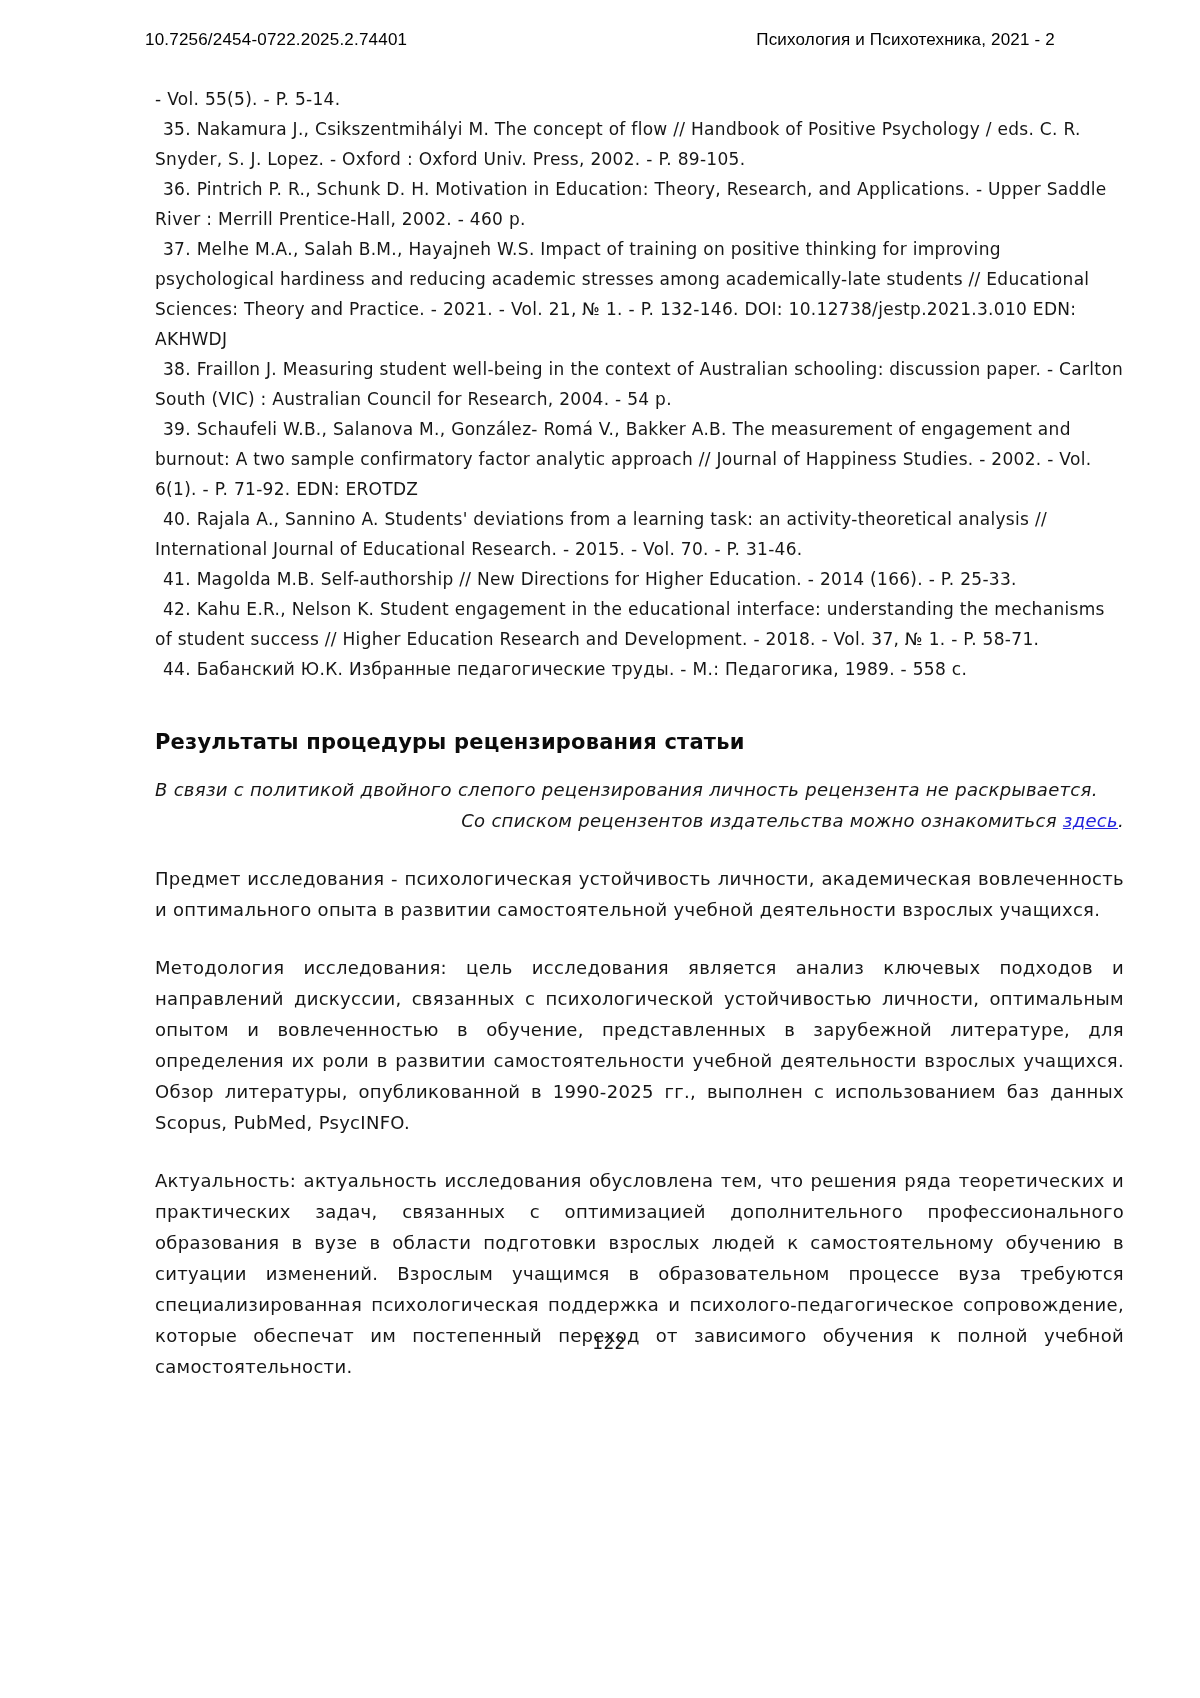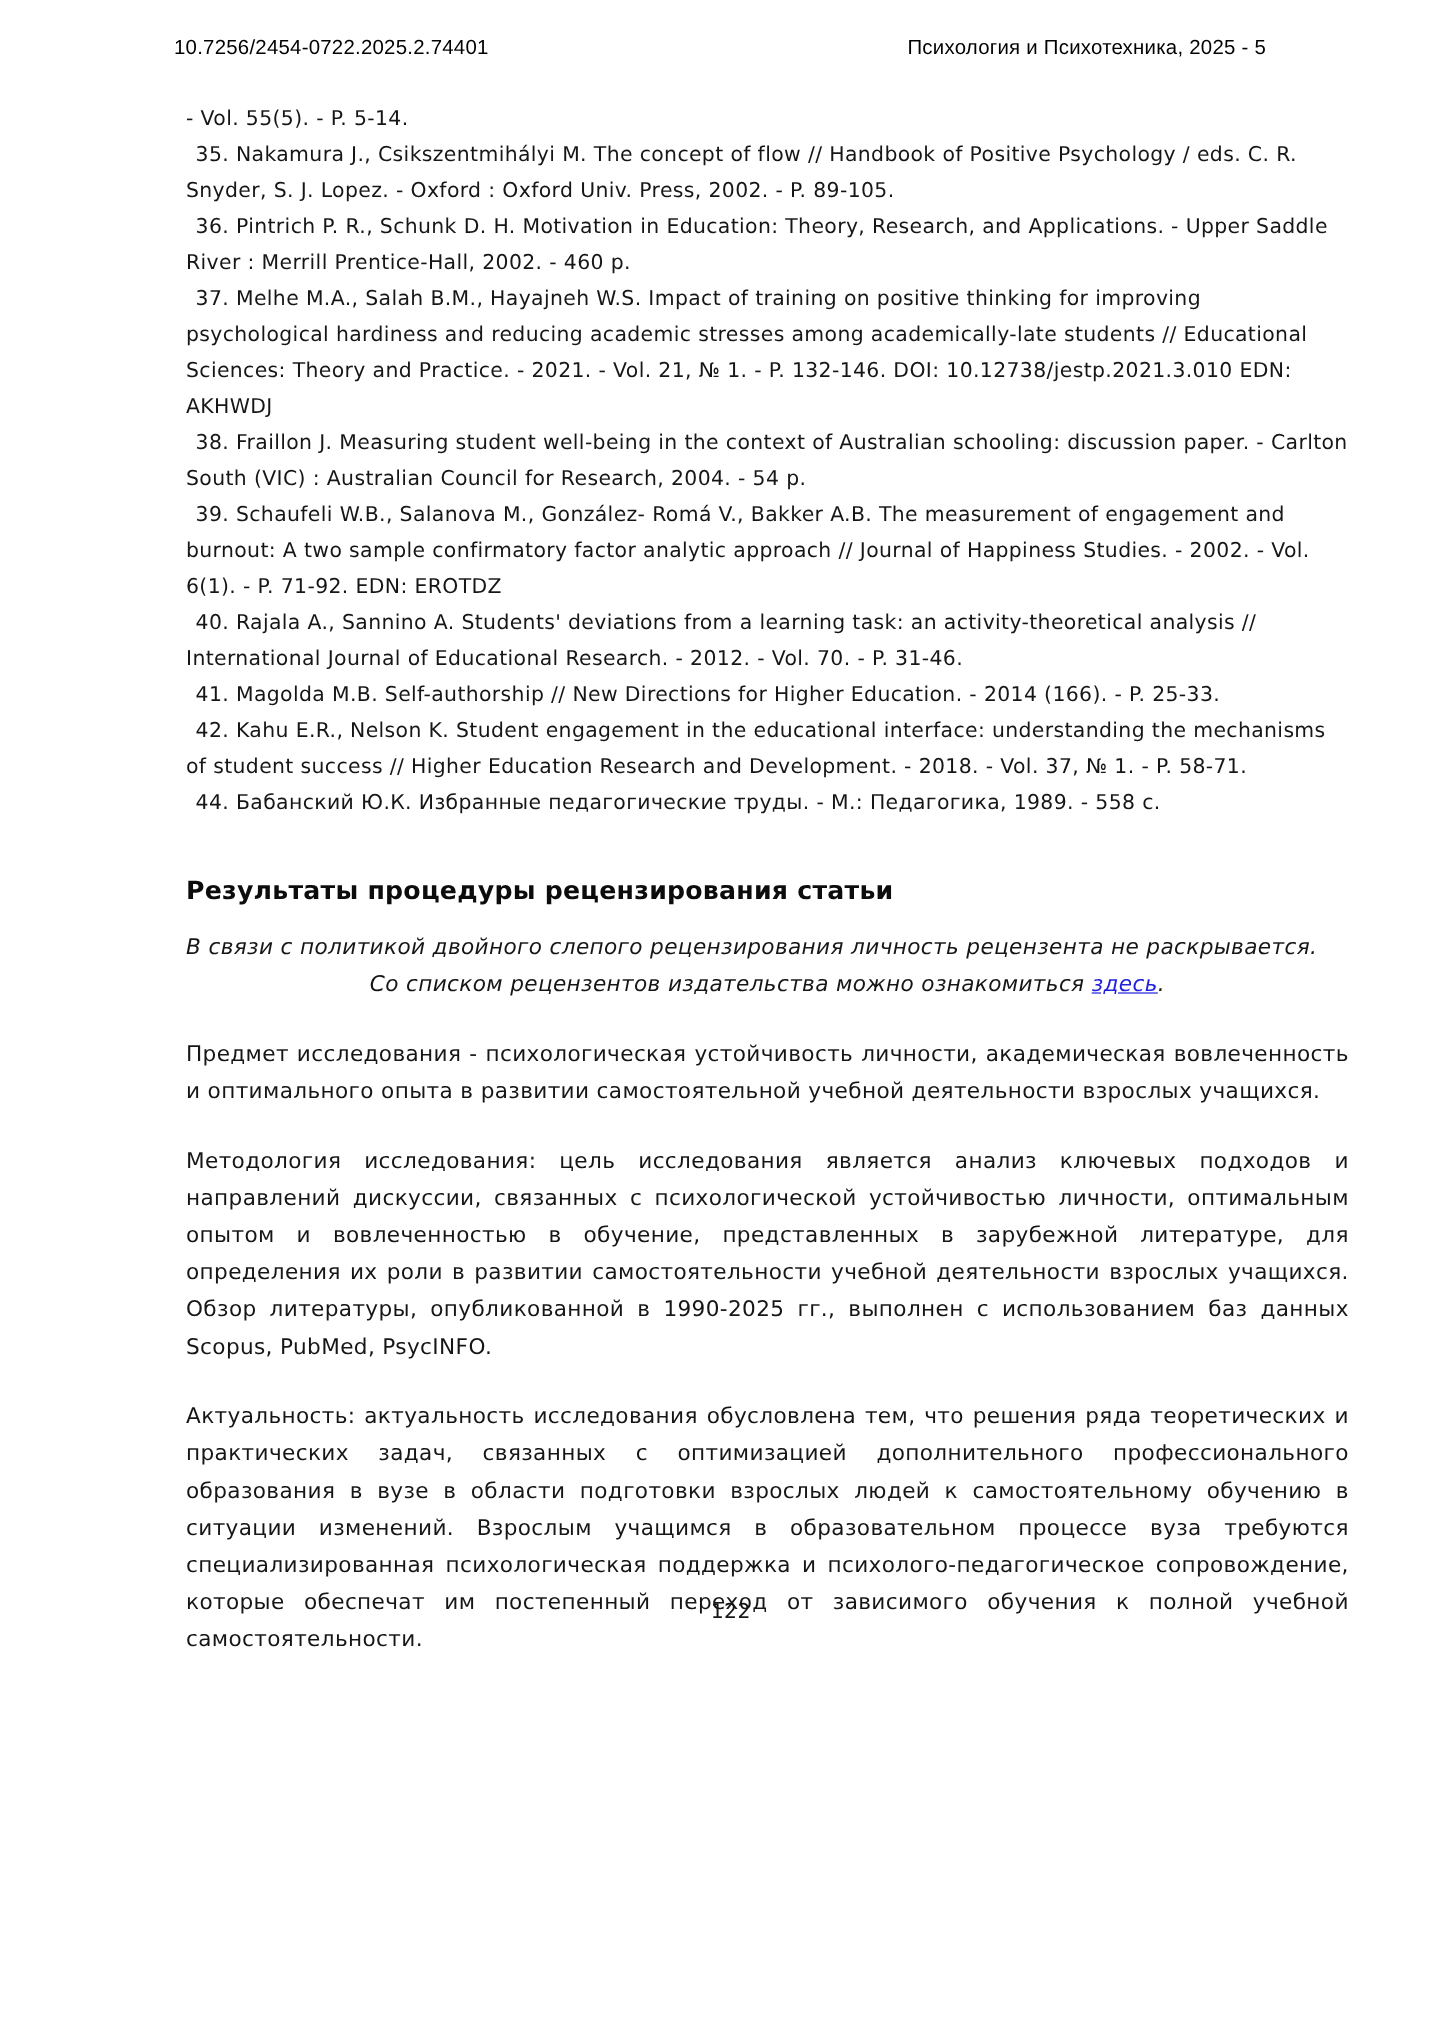--- a/index.html
+++ b/index.html
@@ -59,21 +59,21 @@
     letter-spacing: 0.3px;
     text-align: justify;
   }
   .para.tight {
     margin-top: 0;
   }
   .italic {
     font-style: italic;
   }
   .link-line {
-    text-align: center;
+    text-align: right;
   }
   a.reviewers-link {
     color: #2222dd;
     text-decoration: underline;
   }
   .page-footer {
     position: absolute;
     left: 18px;
     right: 0;
     bottom: 32px;
@@ -83,33 +83,33 @@
     letter-spacing: 0.3px;
   }
 </style>
 </head>
 <body>
 
 <div class="page">
 
   <header class="page-header">
     <span>10.7256/2454-0722.2025.2.74401</span>
-    <span>Психология и Психотехника, 2025 - 5</span>
+    <span>Психология и Психотехника, 2021 - 2</span>
   </header>
 
   <main class="content">
 
     <section class="references">
       <p class="continuation">- Vol. 55(5). - P. 5-14.</p>
       <p>35. Nakamura J., Csikszentmihályi M. The concept of flow // Handbook of Positive Psychology / eds. C. R. Snyder, S. J. Lopez. - Oxford : Oxford Univ. Press, 2002. - P. 89-105.</p>
       <p>36. Pintrich P. R., Schunk D. H. Motivation in Education: Theory, Research, and Applications. - Upper Saddle River : Merrill Prentice-Hall, 2002. - 460 p.</p>
       <p>37. Melhe M.A., Salah B.M., Hayajneh W.S. Impact of training on positive thinking for improving psychological hardiness and reducing academic stresses among academically-late students // Educational Sciences: Theory and Practice. - 2021. - Vol. 21, № 1. - P. 132-146. DOI: 10.12738/jestp.2021.3.010 EDN: AKHWDJ</p>
       <p>38. Fraillon J. Measuring student well-being in the context of Australian schooling: discussion paper. - Carlton South (VIC) : Australian Council for Research, 2004. - 54 p.</p>
       <p>39. Schaufeli W.B., Salanova M., González- Romá V., Bakker A.B. The measurement of engagement and burnout: A two sample confirmatory factor analytic approach // Journal of Happiness Studies. - 2002. - Vol. 6(1). - P. 71-92. EDN: EROTDZ</p>
-      <p>40. Rajala A., Sannino A. Students' deviations from a learning task: an activity-theoretical analysis // International Journal of Educational Research. - 2012. - Vol. 70. - P. 31-46.</p>
+      <p>40. Rajala A., Sannino A. Students' deviations from a learning task: an activity-theoretical analysis // International Journal of Educational Research. - 2015. - Vol. 70. - P. 31-46.</p>
       <p>41. Magolda M.B. Self-authorship // New Directions for Higher Education. - 2014 (166). - P. 25-33.</p>
       <p>42. Kahu E.R., Nelson K. Student engagement in the educational interface: understanding the mechanisms of student success // Higher Education Research and Development. - 2018. - Vol. 37, № 1. - P. 58-71.</p>
       <p>44. Бабанский Ю.К. Избранные педагогические труды. - М.: Педагогика, 1989. - 558 с.</p>
     </section>
 
     <h2 class="review-heading">Результаты процедуры рецензирования статьи</h2>
 
     <p class="para tight italic">В связи с политикой двойного слепого рецензирования личность рецензента не раскрывается.</p>
 
     <p class="para tight italic link-line"><span>Со списком рецензентов издательства можно ознакомиться </span><a href="#" class="reviewers-link">здесь</a><span>.</span></p>

